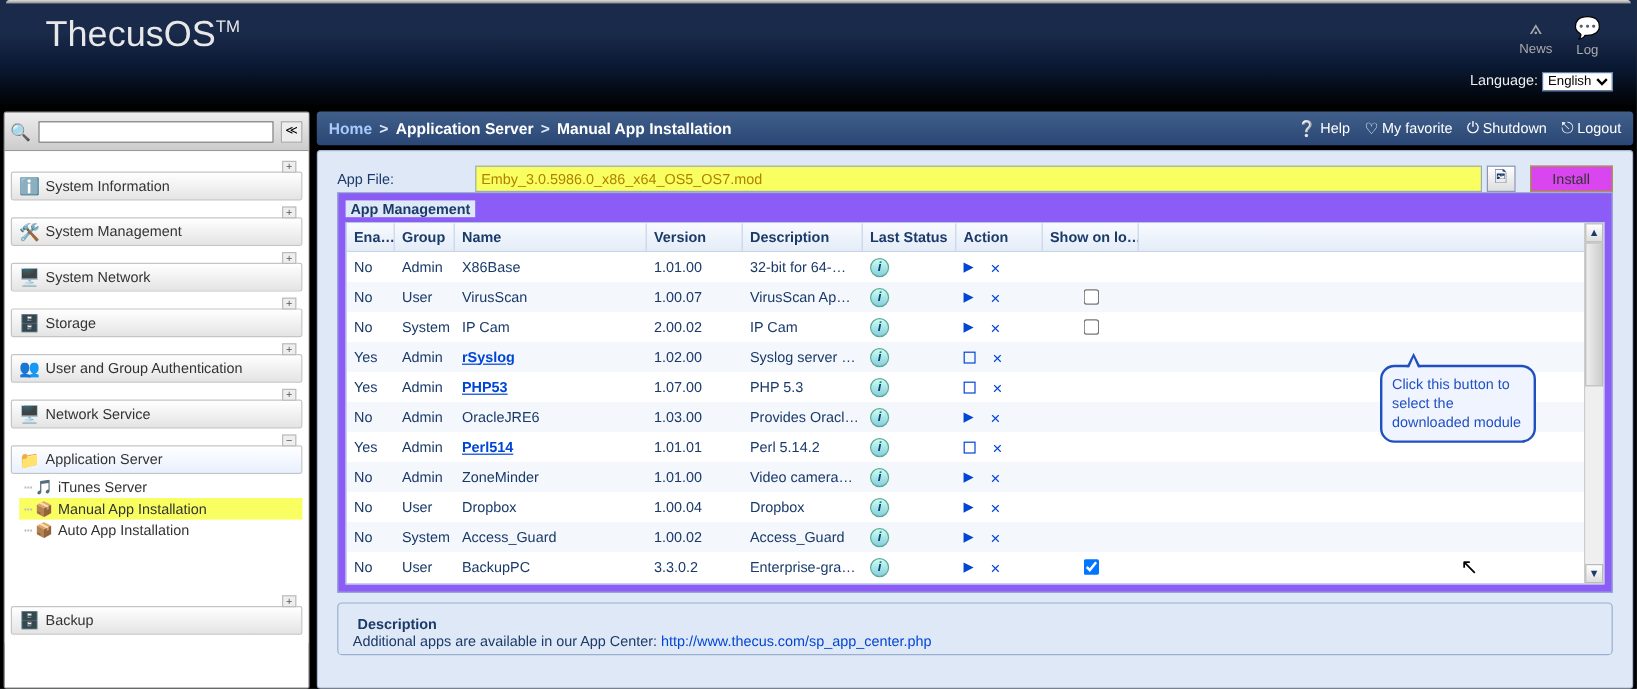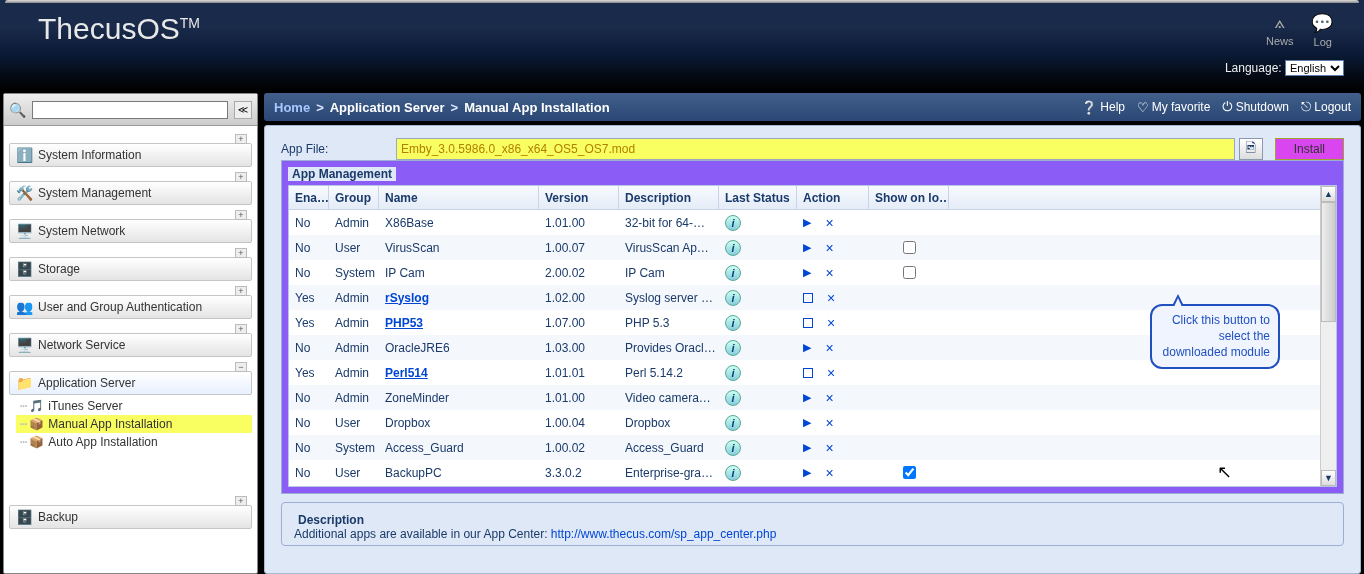--- a/index.html
+++ b/index.html
@@ -77,21 +77,21 @@
   .chk { width:13px; height:13px; }
   .grid-scroll { width: 16px; background: #efefef; border-left: 1px solid #ccc; position: relative; }
   .grid-scroll .up, .grid-scroll .dn { height: 16px; background: linear-gradient(to bottom,#fff,#ddd); border: 1px solid #bbb; text-align: center; font-size: 9px; line-height: 14px; }
   .grid-scroll .dn { position:absolute; bottom:0; left:0; right:0; }
   .grid-scroll .thumb { position:absolute; top:16px; left:0; right:0; height: 120px; background: linear-gradient(to right,#eee,#ccc); border:1px solid #bbb; }
   
   .desc-fieldset { border: 1px solid #9ab0d0; border-radius: 4px; padding: 10px 12px 4px; background: #dfe8f6; }
   .desc-text { color: #1a3a6a; font-size: 12px; }
   .desc-text a { color: #0046d5; }
   
-  .callout { position: absolute; top: 178px; right: 80px; width: 130px; background: #f0f4ff; border: 2px solid #2050c0; border-radius: 12px; padding: 6px 8px; color: #2050c0; text-align: right; font-size: 12px; line-height: 1.35; }
+  .callout { position: absolute; top: 178px; right: 80px; width: 130px; background: #f0f4ff; border: 2px solid #2050c0; border-radius: 12px; padding: 6px 8px; color: #2050c0; text-align: left; font-size: 12px; line-height: 1.35; }
   .callout::before { content:''; position:absolute; top:-12px; left:20px; width:0; height:0; border-left:6px solid transparent; border-right:6px solid transparent; border-bottom:12px solid #2050c0; }
   .callout::after { content:''; position:absolute; top:-8px; left:22px; width:0; height:0; border-left:4px solid transparent; border-right:4px solid transparent; border-bottom:9px solid #f0f4ff; }
   
   .cursor { position: absolute; top: 335px; right: 128px; font-size: 18px; color: #000; pointer-events: none; }
 </style>
 </head>
 <body>
 
 <div class="header">
   <div class="header-border-top"></div>

